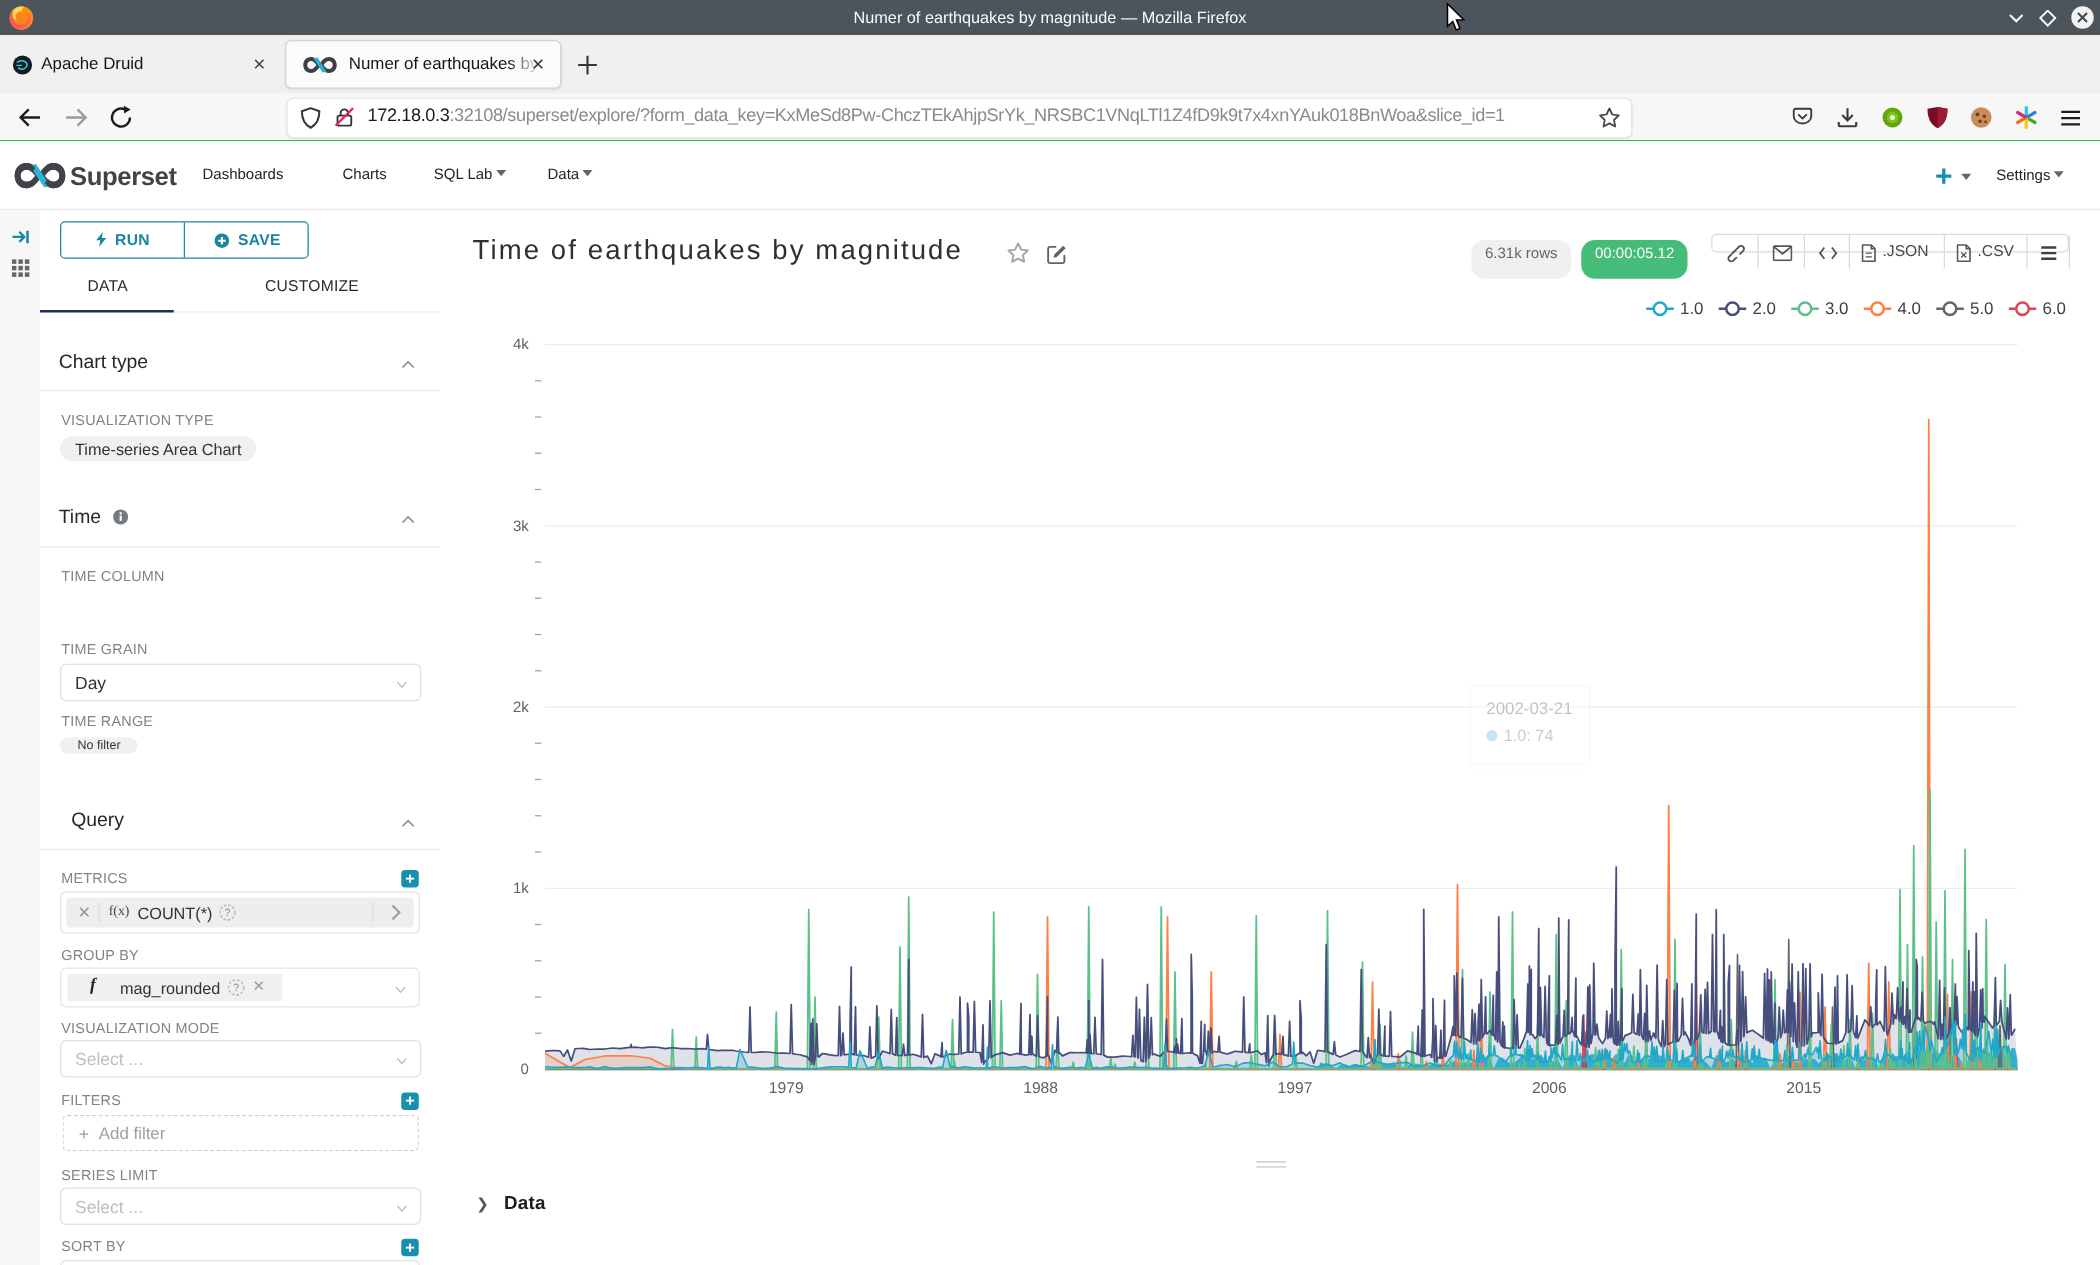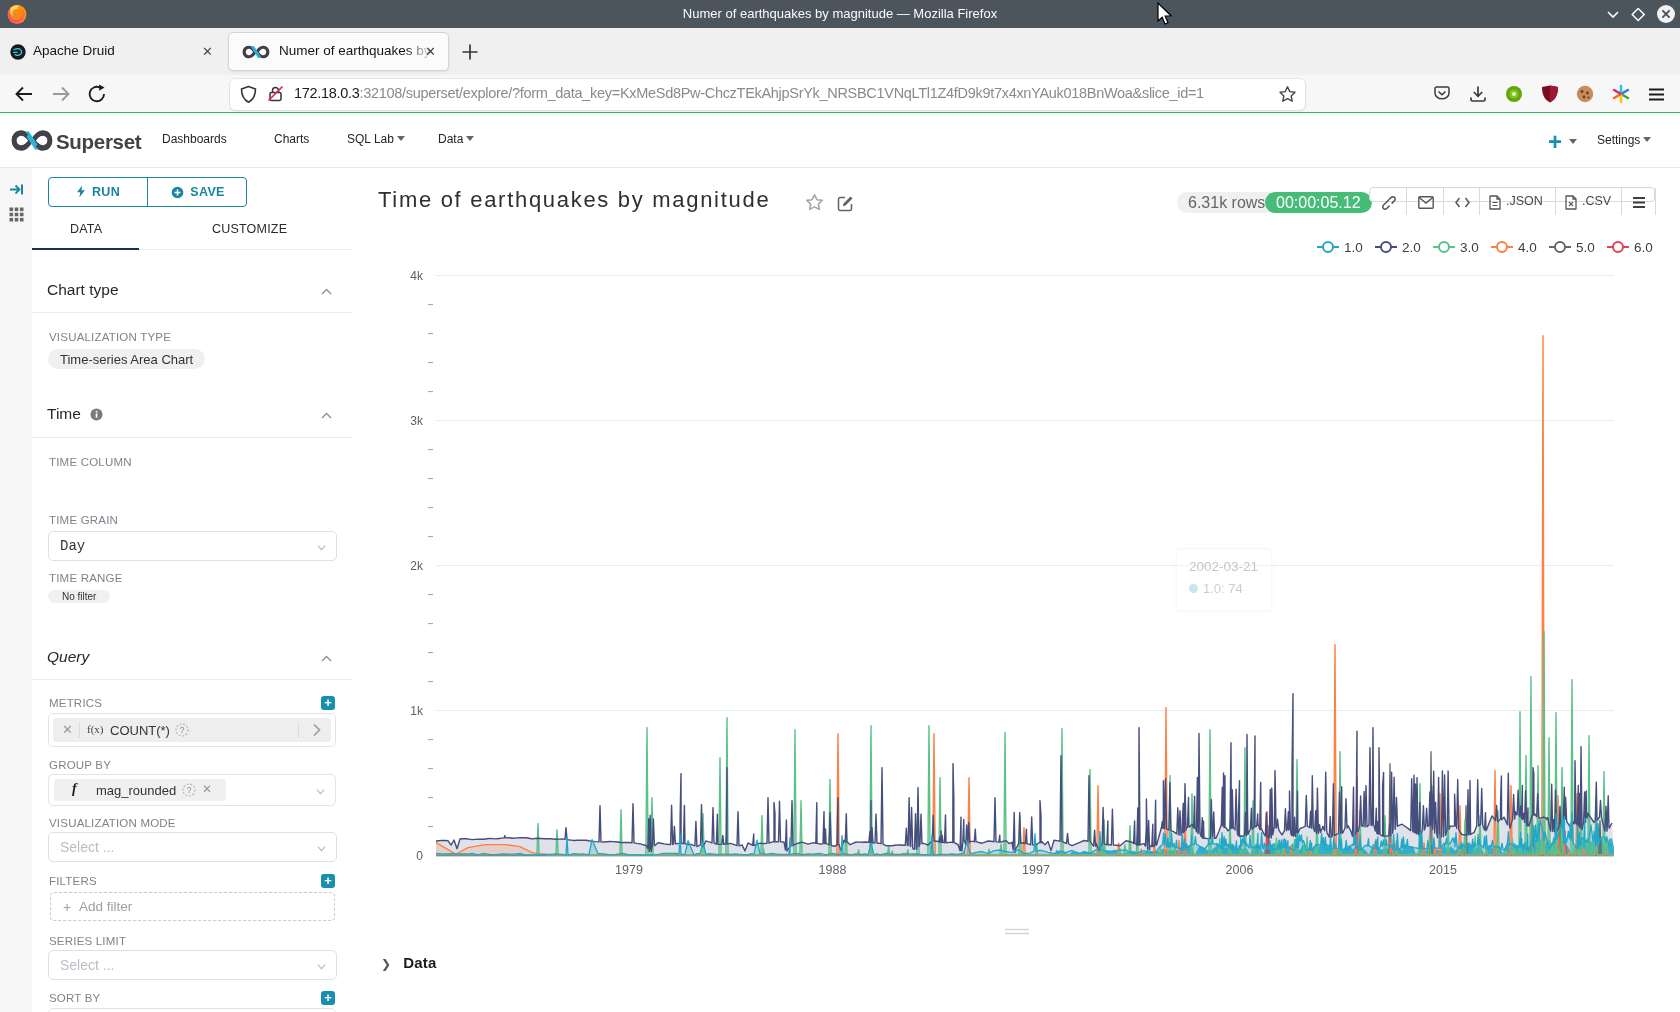--- a/index.html
+++ b/index.html
@@ -37,21 +37,21 @@
 .flabel { font-size:11.5px; color:#7d858c; letter-spacing:0.2px; }
 .pill { display:inline-block; background:#f0f0f0; border-radius:10px; padding:2.5px 12px; font-size:13px; color:#333; }
 .selbox { position:absolute; left:16px; width:289px; height:30px; border:1px solid #e0e0e0; border-radius:5px; background:#fff; }
 .selbox .ph { position:absolute; left:11px; top:6px; font-size:14px; color:#b8bfc5; }
 .selbox .val { position:absolute; left:11px; top:6px; font-size:14px; color:#2f3337; }
 .downchev { position:absolute; right:10px; top:11px; width:9px; height:9px; }
 .plusbtn { position:absolute; right:17px; width:14px; height:14px; background:#188fae; border-radius:3px; color:#fff; font-size:13px; line-height:13px; text-align:center; font-weight:700; }
 
 #main { position:absolute; left:353px; top:168px; width:1327px; height:844px; background:#fff; }
 #ctitle { position:absolute; left:25px; top:19px; font-size:22px; color:#2e2e33; font-weight:500; letter-spacing:1.7px; }
-.rowpill { position:absolute; top:24px; height:21px; border-radius:11px; font-size:16px; line-height:21px; }
+.rowpill { position:absolute; top:24px; height:31px; border-radius:11px; font-size:12px; line-height:21px; }
 #btngroup { position:absolute; left:1016px; top:19px; width:286px; height:15px; border:1px solid #d9d9d9; border-radius:4px; background:#fff; }
 #btngroup .seg { position:absolute; top:0; height:27px; border-right:1px solid #d9d9d9; }
 #legend { position:absolute; left:957px; top:68px; width:350px; height:20px; }
 #datarow { position:absolute; left:28px; top:786px; font-size:15px; color:#1d1d1d; font-weight:700; letter-spacing:0.2px; }
 .tooltip { position:absolute; left:823px; top:380px; width:96px; height:63px; background:rgba(255,255,255,0.75); border:1px solid rgba(223,227,231,0.55); border-radius:4px; opacity:0.52; box-shadow:0 2px 6px rgba(0,0,0,0.04); }
 </style>
 </head>
 <body>
 
 <div id="titlebar">
@@ -240,30 +240,30 @@
         <rect x="5.7" y="5.4" width="1.7" height="4.3" fill="#fff"></rect>
         <rect x="5.7" y="2.8" width="1.7" height="1.7" fill="#fff"></rect>
       </svg>
   </div>
   <svg class="abs sechev" style="top:244px" width="11" height="7" viewBox="0 0 11 7">
       <path d="M1 6 L5.5 1.5 L10 6" stroke="#8a9198" stroke-width="1.4" fill="none"></path>
     </svg>
   <div class="divider" style="top:269px"></div>
   <div class="abs flabel" style="left:17px;top:288px;">TIME COLUMN</div>
   <div class="abs flabel" style="left:17px;top:346px;">TIME GRAIN</div>
-  <div class="selbox" style="top:363px;font-family:Liberation Mono, monospace;">
+  <div class="selbox" style="top:363px;">
     <div class="val">Day</div>
     <svg class="downchev" viewBox="0 0 10 10">
         <path d="M1 3 L5 7.5 L9 3" stroke="#b9bfc5" stroke-width="1.3" fill="none"></path>
       </svg>
   </div>
   <div class="abs flabel" style="left:17px;top:404px;">TIME RANGE</div>
   <div class="abs" style="left:16px;top:418px;"><span class="pill" style="font-size:10px;padding:1px 14px;">No filter</span></div>
 
-  <div class="abs sechead" style="left:15px;top:480px;font-style:italic;">Query</div>
+  <div class="abs sechead" style="left:25px;top:480px;">Query</div>
   <svg class="abs sechev" style="top:487px" width="11" height="7" viewBox="0 0 11 7">
       <path d="M1 6 L5.5 1.5 L10 6" stroke="#8a9198" stroke-width="1.4" fill="none"></path>
     </svg>
   <div class="divider" style="top:511px"></div>
 
   <div class="abs flabel" style="left:17px;top:529px;">METRICS</div>
   <div class="plusbtn" style="top:528px;">+</div>
   <div class="abs" style="left:16px;top:545px;width:288px;height:34px;border:1px solid #e4e4e4;border-radius:5px;">
     <div class="abs" style="left:4px;top:4px;right:4px;height:24px;background:#eee;border-radius:3px;">
       <span class="abs" style="left:9px;top:4px;color:#999;font-size:13px;">✕</span>

